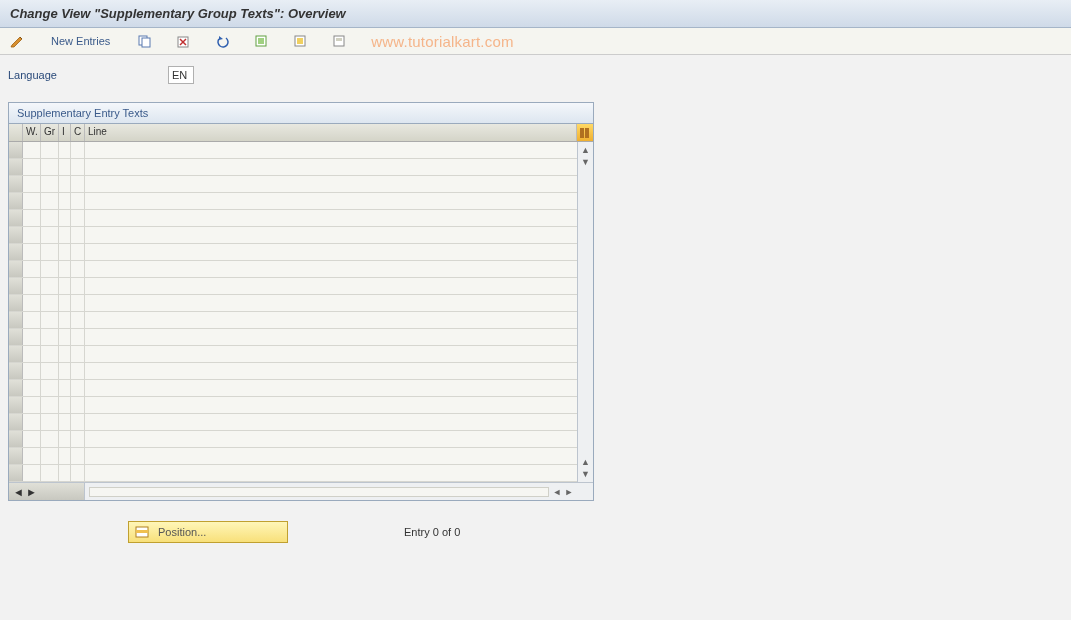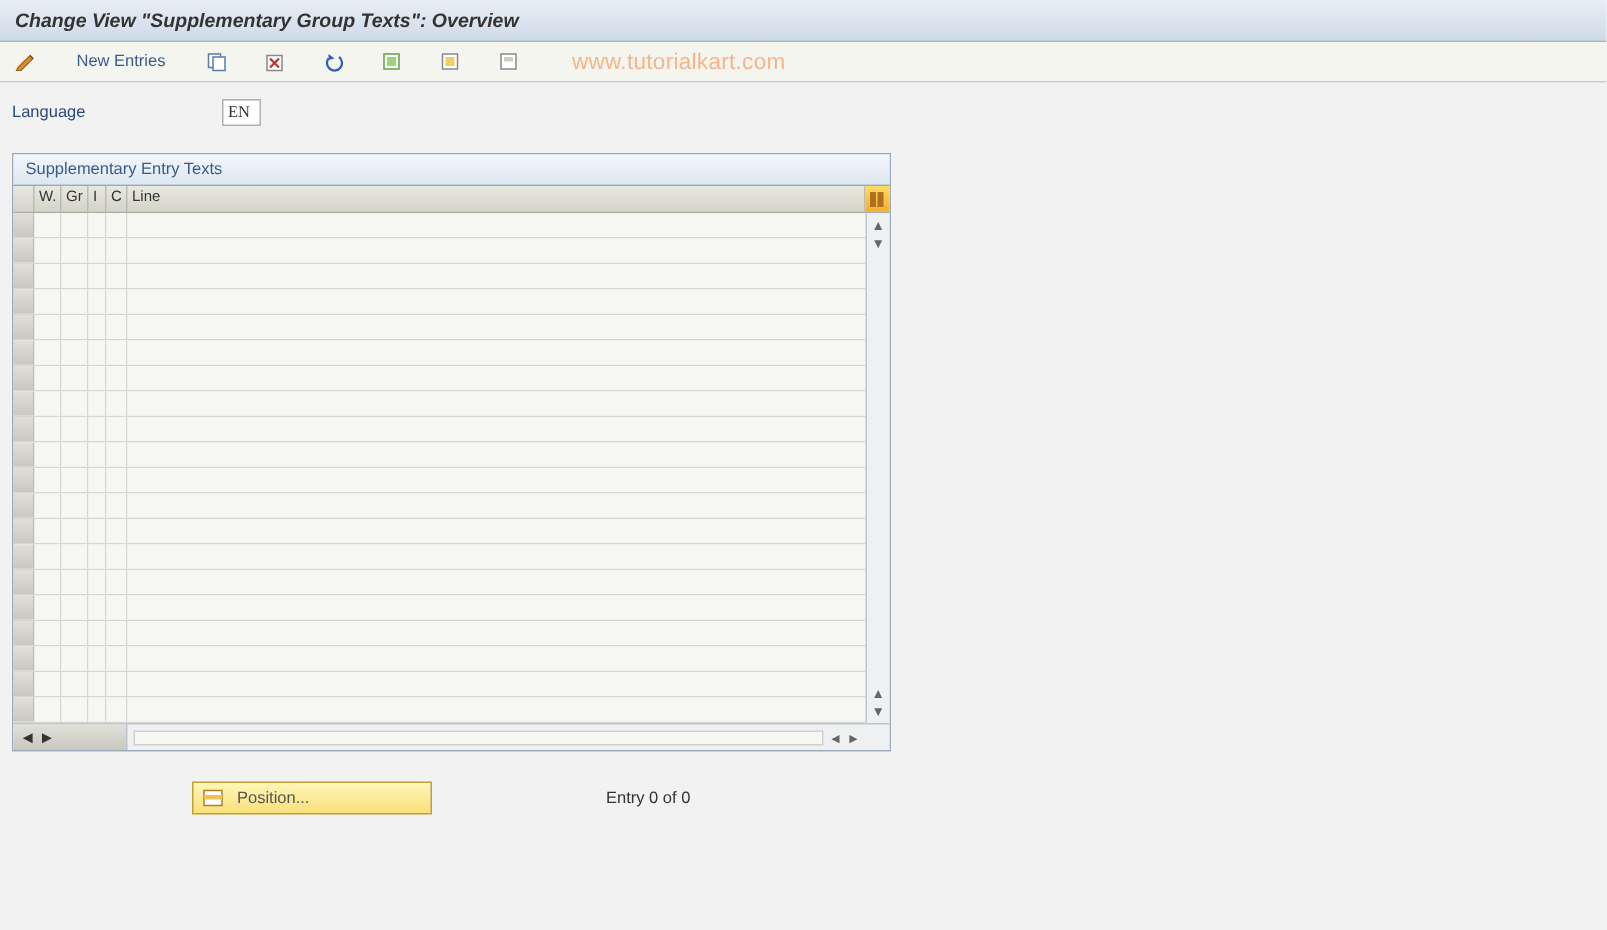--- a/index.html
+++ b/index.html
@@ -38,47 +38,48 @@
       cursor: pointer;
     }
     .tb-link {
       color: #3a5a8a;
       cursor: pointer;
       padding: 0 4px;
     }
     .watermark {
       color: #f5b58a;
       font-size: 15px;
-      margin-left: 12px;
+      margin-left: 2px;
       font-family: Arial, sans-serif;
       letter-spacing: 0.2px;
     }
     .form-area {
       padding: 10px 8px 6px 8px;
     }
     .form-row {
       display: flex;
       align-items: center;
       height: 20px;
       margin-bottom: 1px;
+      gap: 20px;
     }
     .form-label {
       width: 140px;
       color: #2a4a7a;
     }
     .form-input {
       background: #fff;
       border: 1px solid #b0b0b0;
       height: 18px;
       padding: 1px 3px;
       font-size: 11px;
       font-family: inherit;
       color: #333;
     }
-    .form-input.short { width: 26px; text-align: left; font-family: Liberation Serif, serif; }
+    .form-input.short { width: 26px; text-align: left; }
     .form-input.blank { width: 26px; background: #eef0f2; }
 
     .table-panel {
       margin: 10px 8px;
       width: 586px;
       border: 1px solid #9aaabd;
       background: #fff;
     }
     .table-title {
       background: linear-gradient(to bottom, #f4f7fb, #dde6f0);

